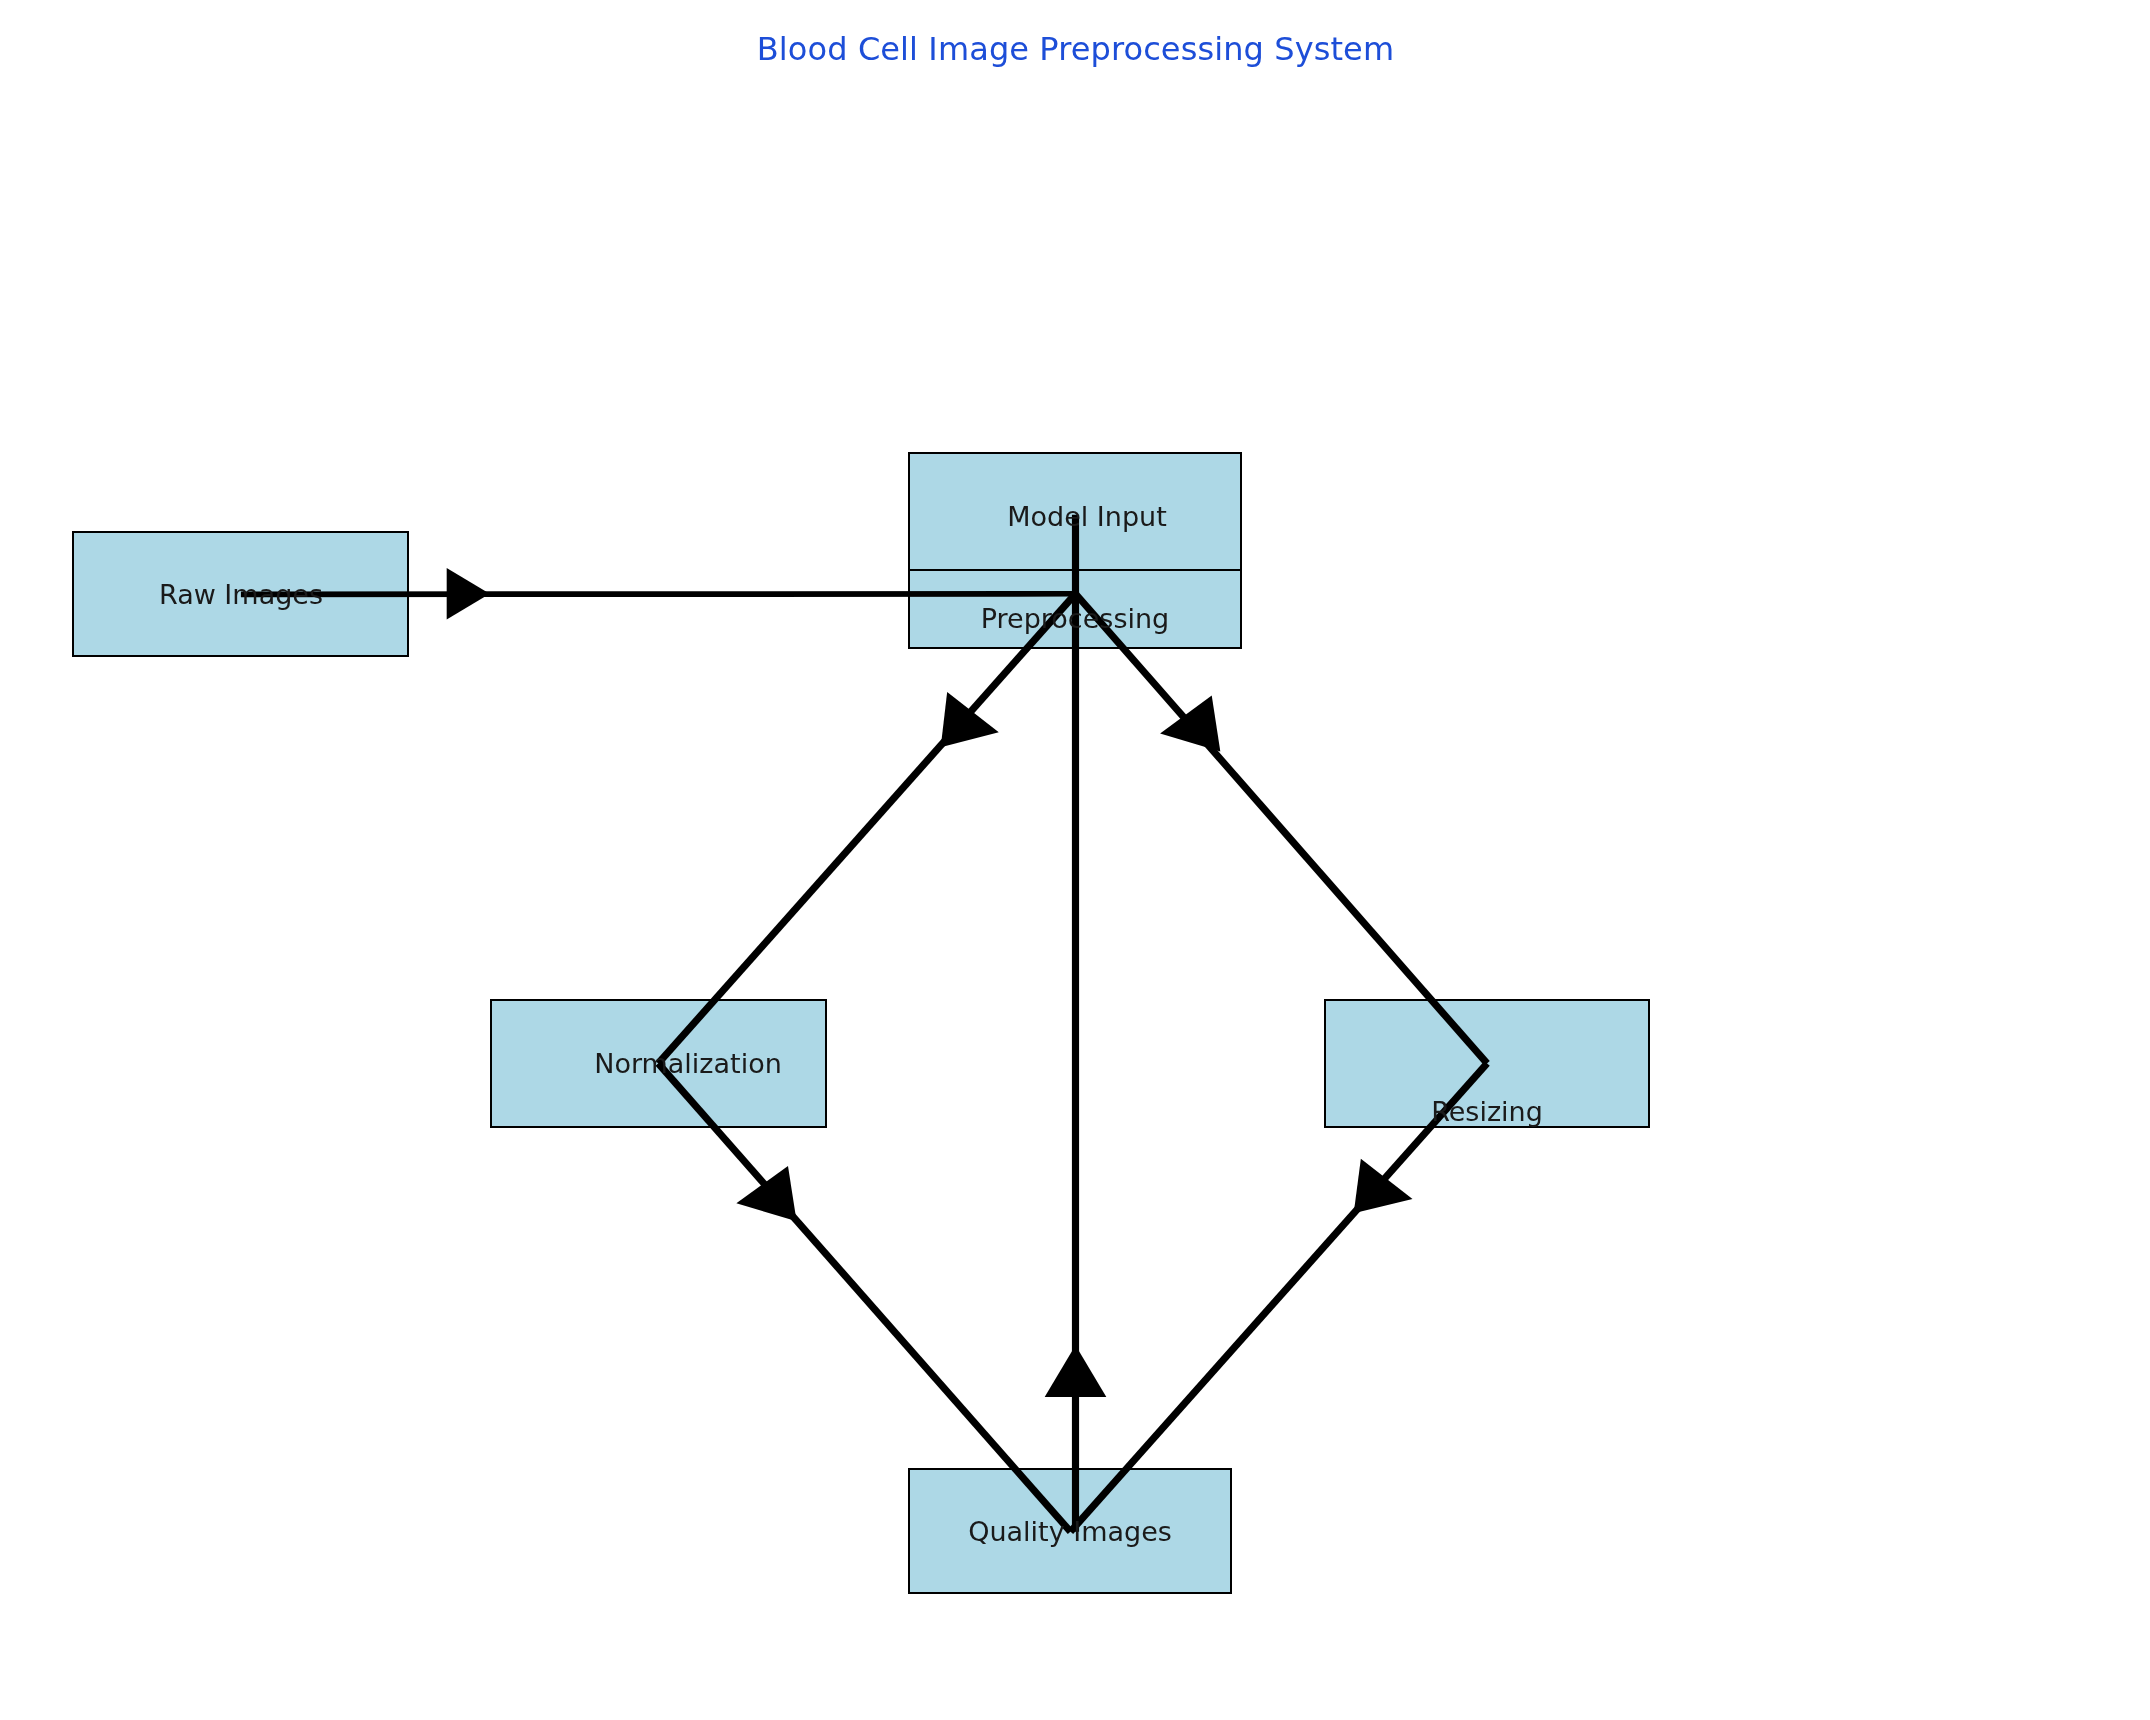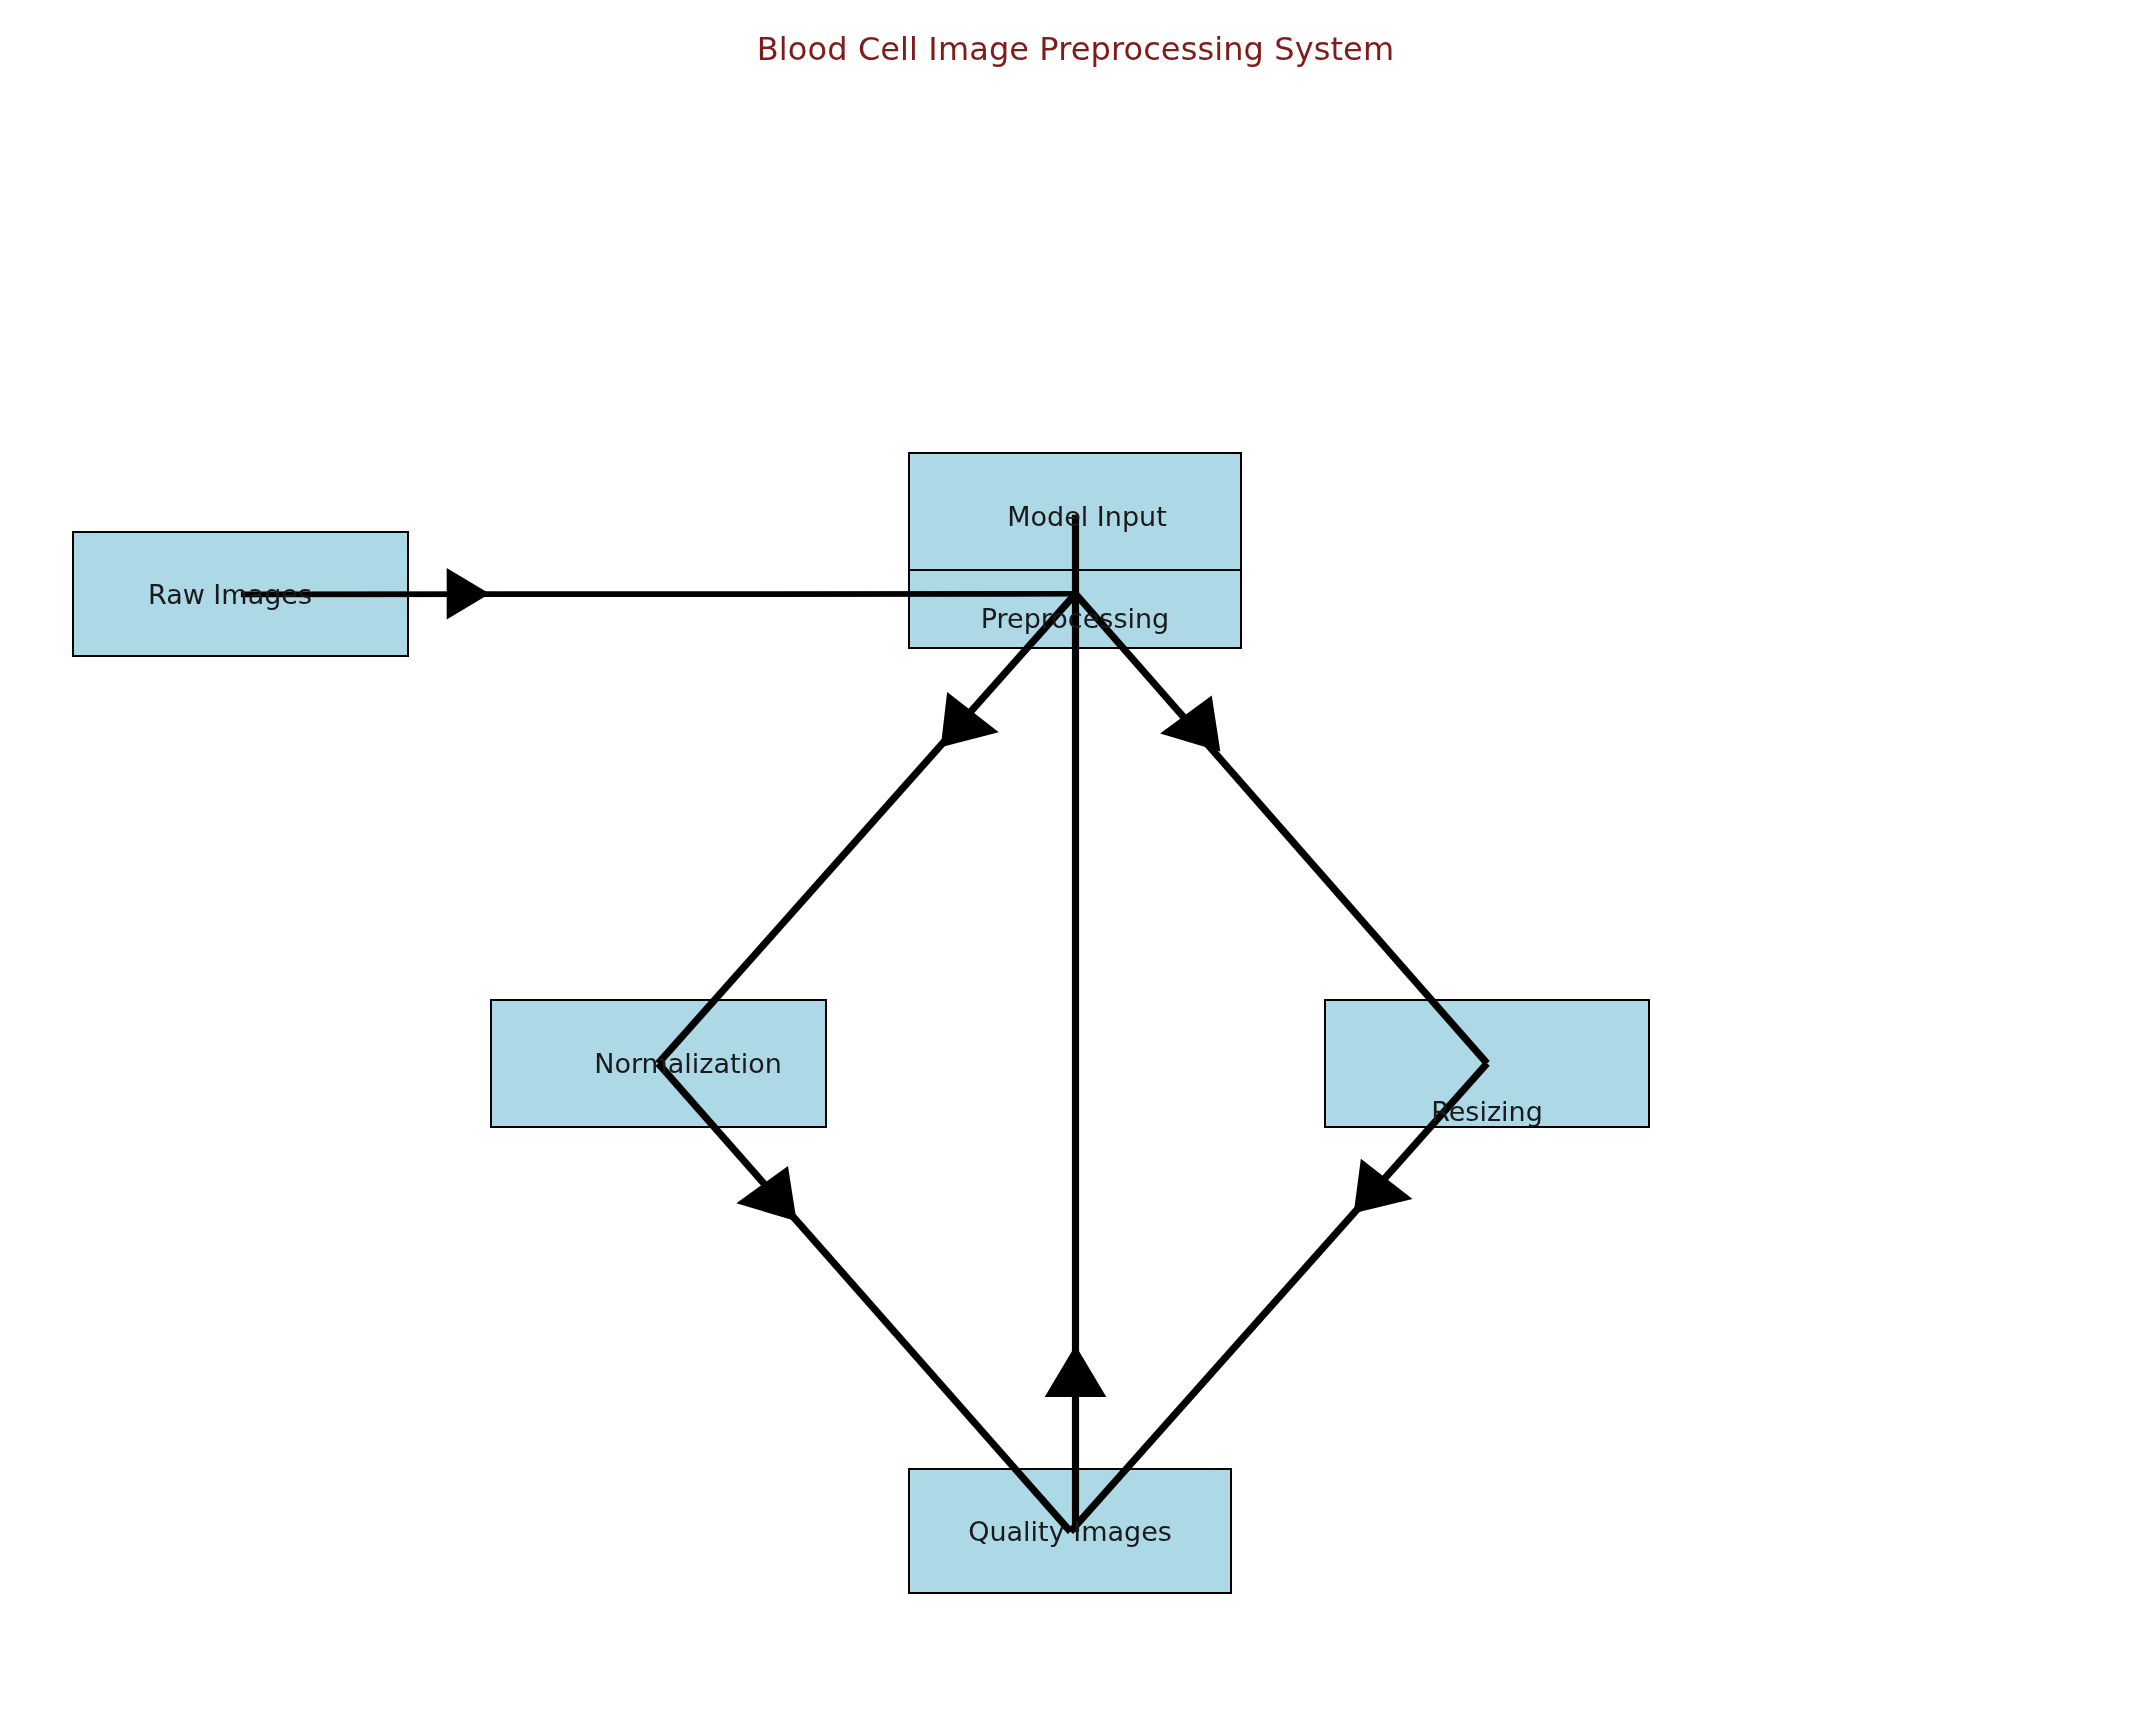--- a/index.html
+++ b/index.html
@@ -15,21 +15,21 @@
     overflow: hidden;
     font-family: "DejaVu Sans", sans-serif;
   }
   #title {
     position: absolute;
     left: 0;
     top: 30px;
     width: 2151px;
     text-align: center;
     font-size: 32px;
-    color: #7f1d1d;
+    color: #1d4ed8;
     font-family: "DejaVu Sans", sans-serif;
     letter-spacing: 0.1px;
   }
   svg.edges {
     position: absolute;
     left: 0;
     top: 0;
     width: 2151px;
     height: 1721px;
     overflow: visible;
@@ -105,21 +105,21 @@
       <polygon points="1888,1692 1898,1616 1970,1672" fill="#000000"></polygon>
     </g>
 
     <g>
       <line x1="1500" y1="2136" x2="1500" y2="718" stroke="#000000" stroke-width="10"></line>
       <polygon points="1500,1876 1457,1948 1543,1948" fill="#000000"></polygon>
     </g>
   </svg>
 
   <div class="label-layer">
-    <div class="label-abs" style="left:230px;  top:594px;">Raw Images</div>
+    <div class="label-abs" style="left:241px;  top:594px;">Raw Images</div>
     <div class="label-abs" style="left:1075px; top:516px;margin-left:12px;">Model Input</div>
     <div class="label-abs" style="left:1075px; top:594px;margin-top:24px;">Preprocessing</div>
     <div class="label-abs" style="left:688px;  top:1063px;">Normalization</div>
     <div class="label-abs" style="left:1487px; top:1063px;margin-top:48px;">Resizing</div>
     <div class="label-abs" style="left:1070px; top:1531px;">Quality Images</div>
   </div>
 
 </div>
 
 

